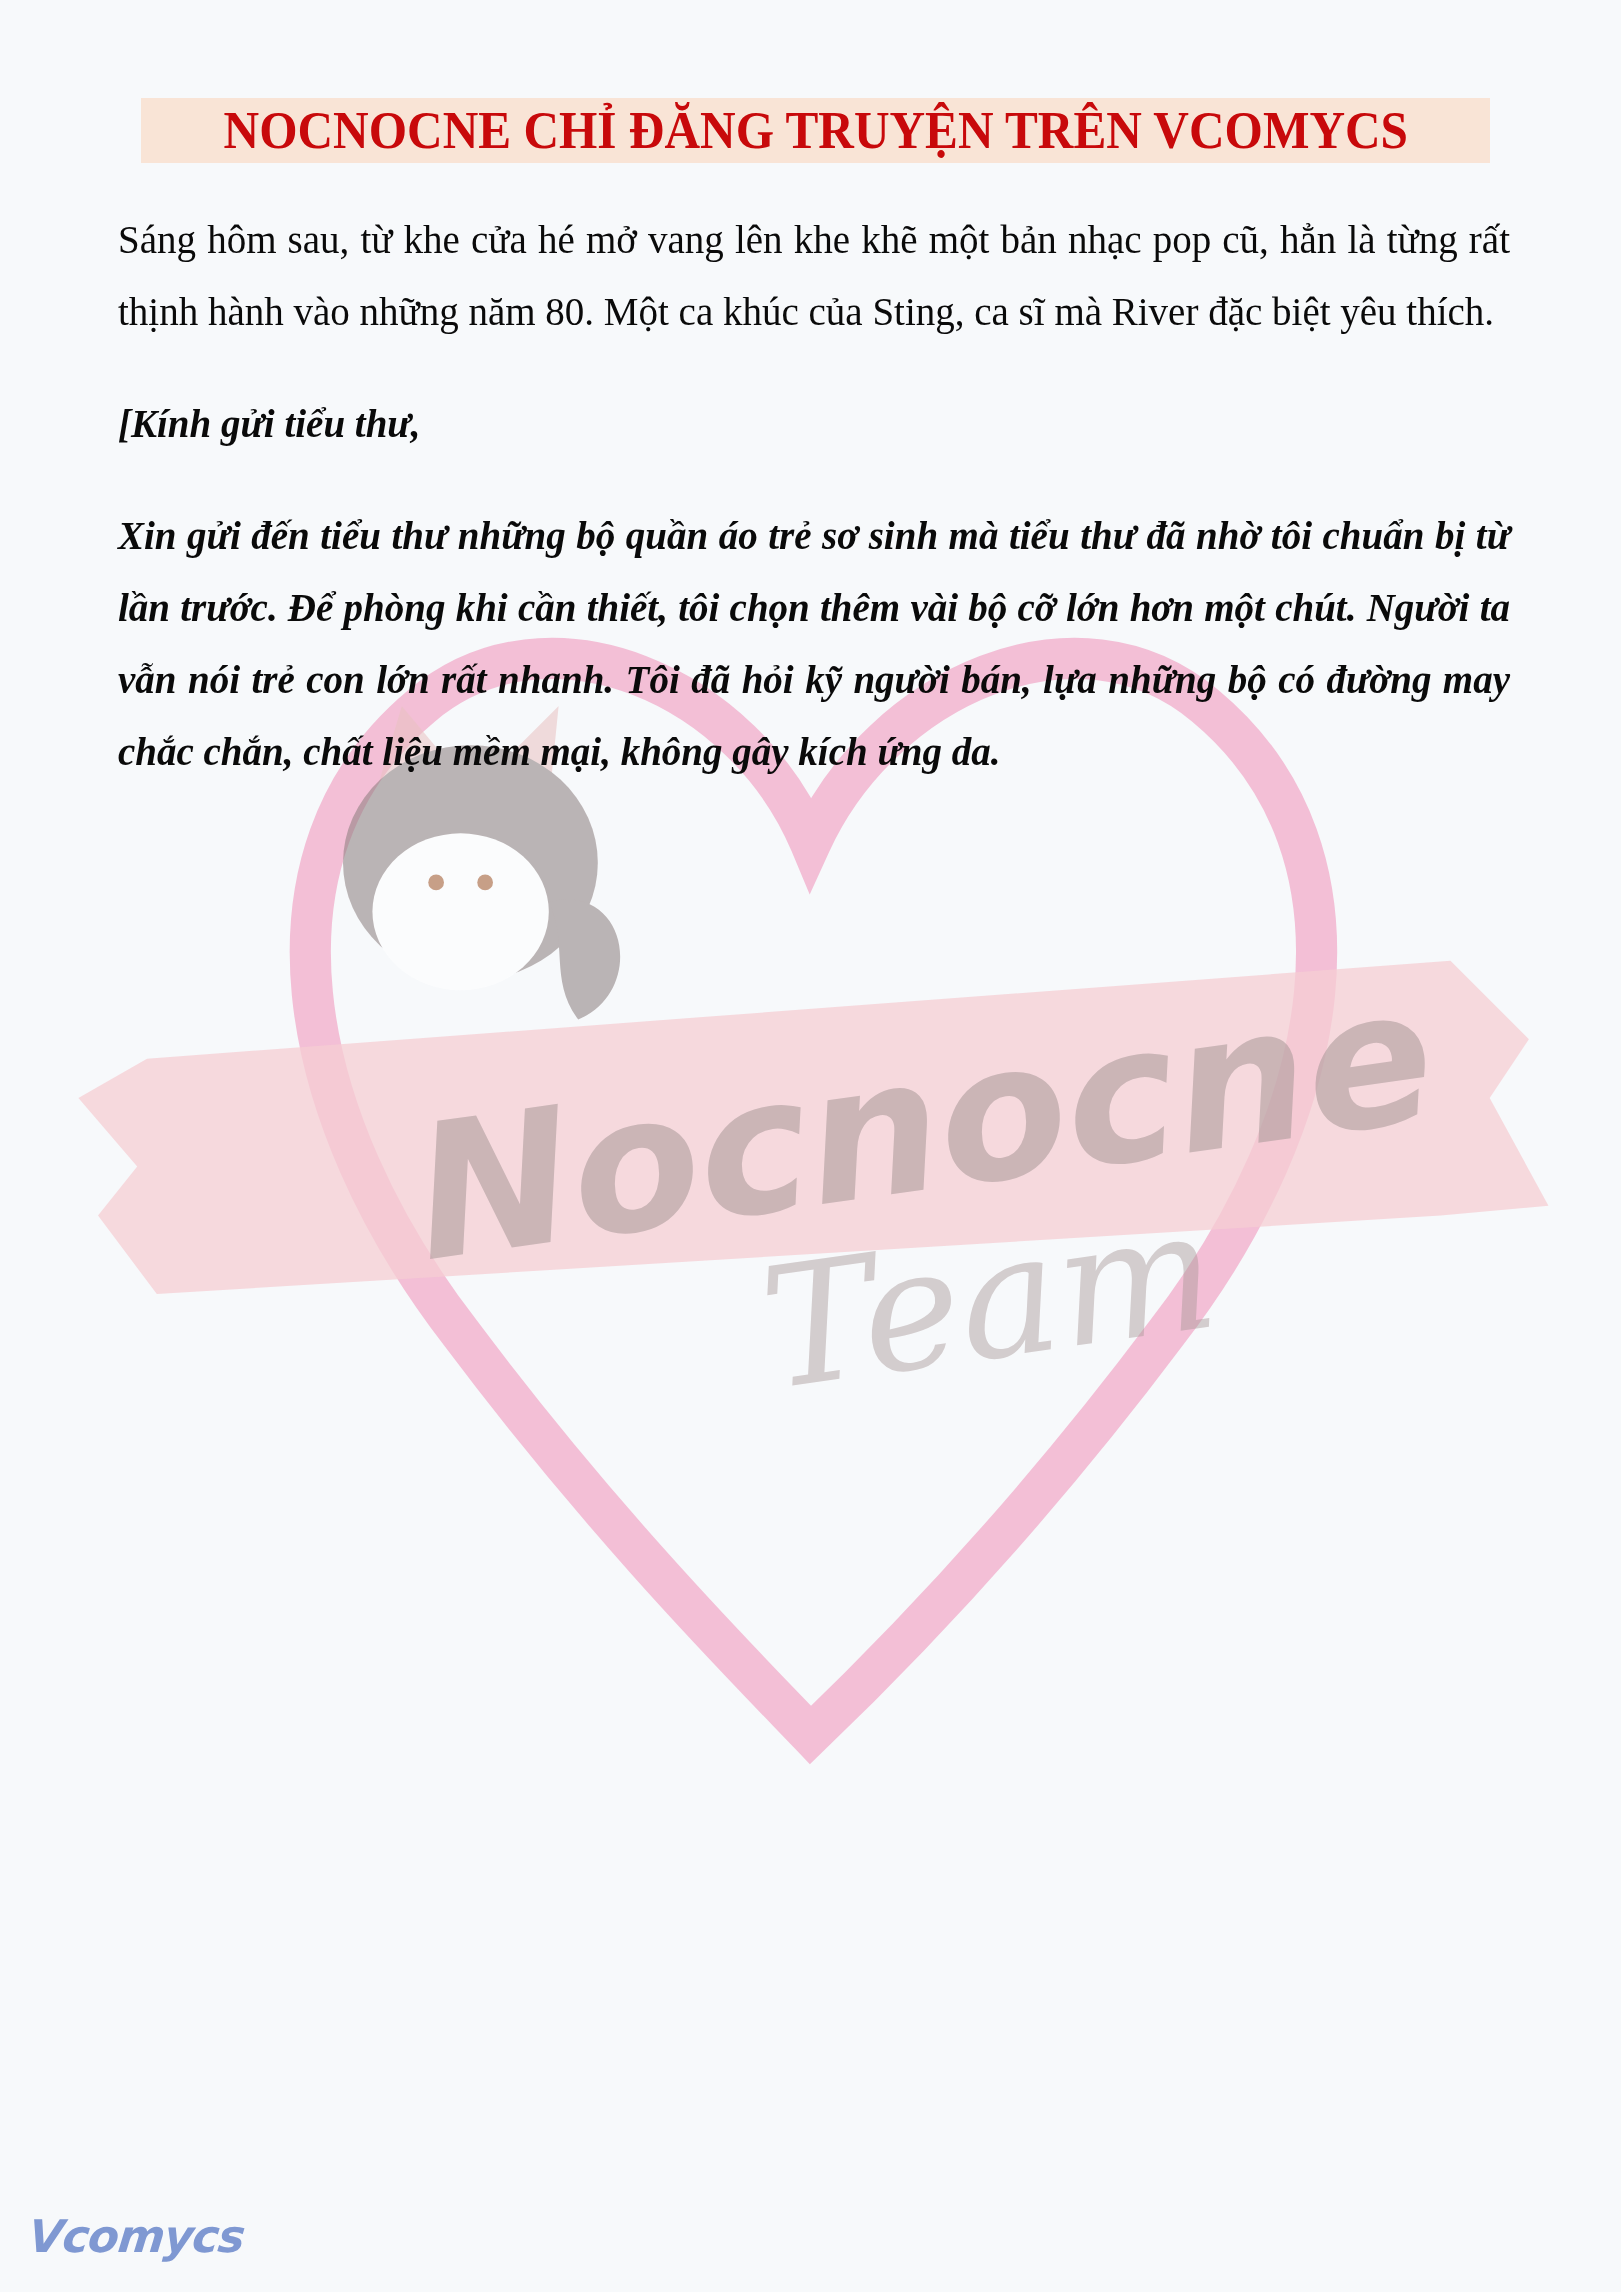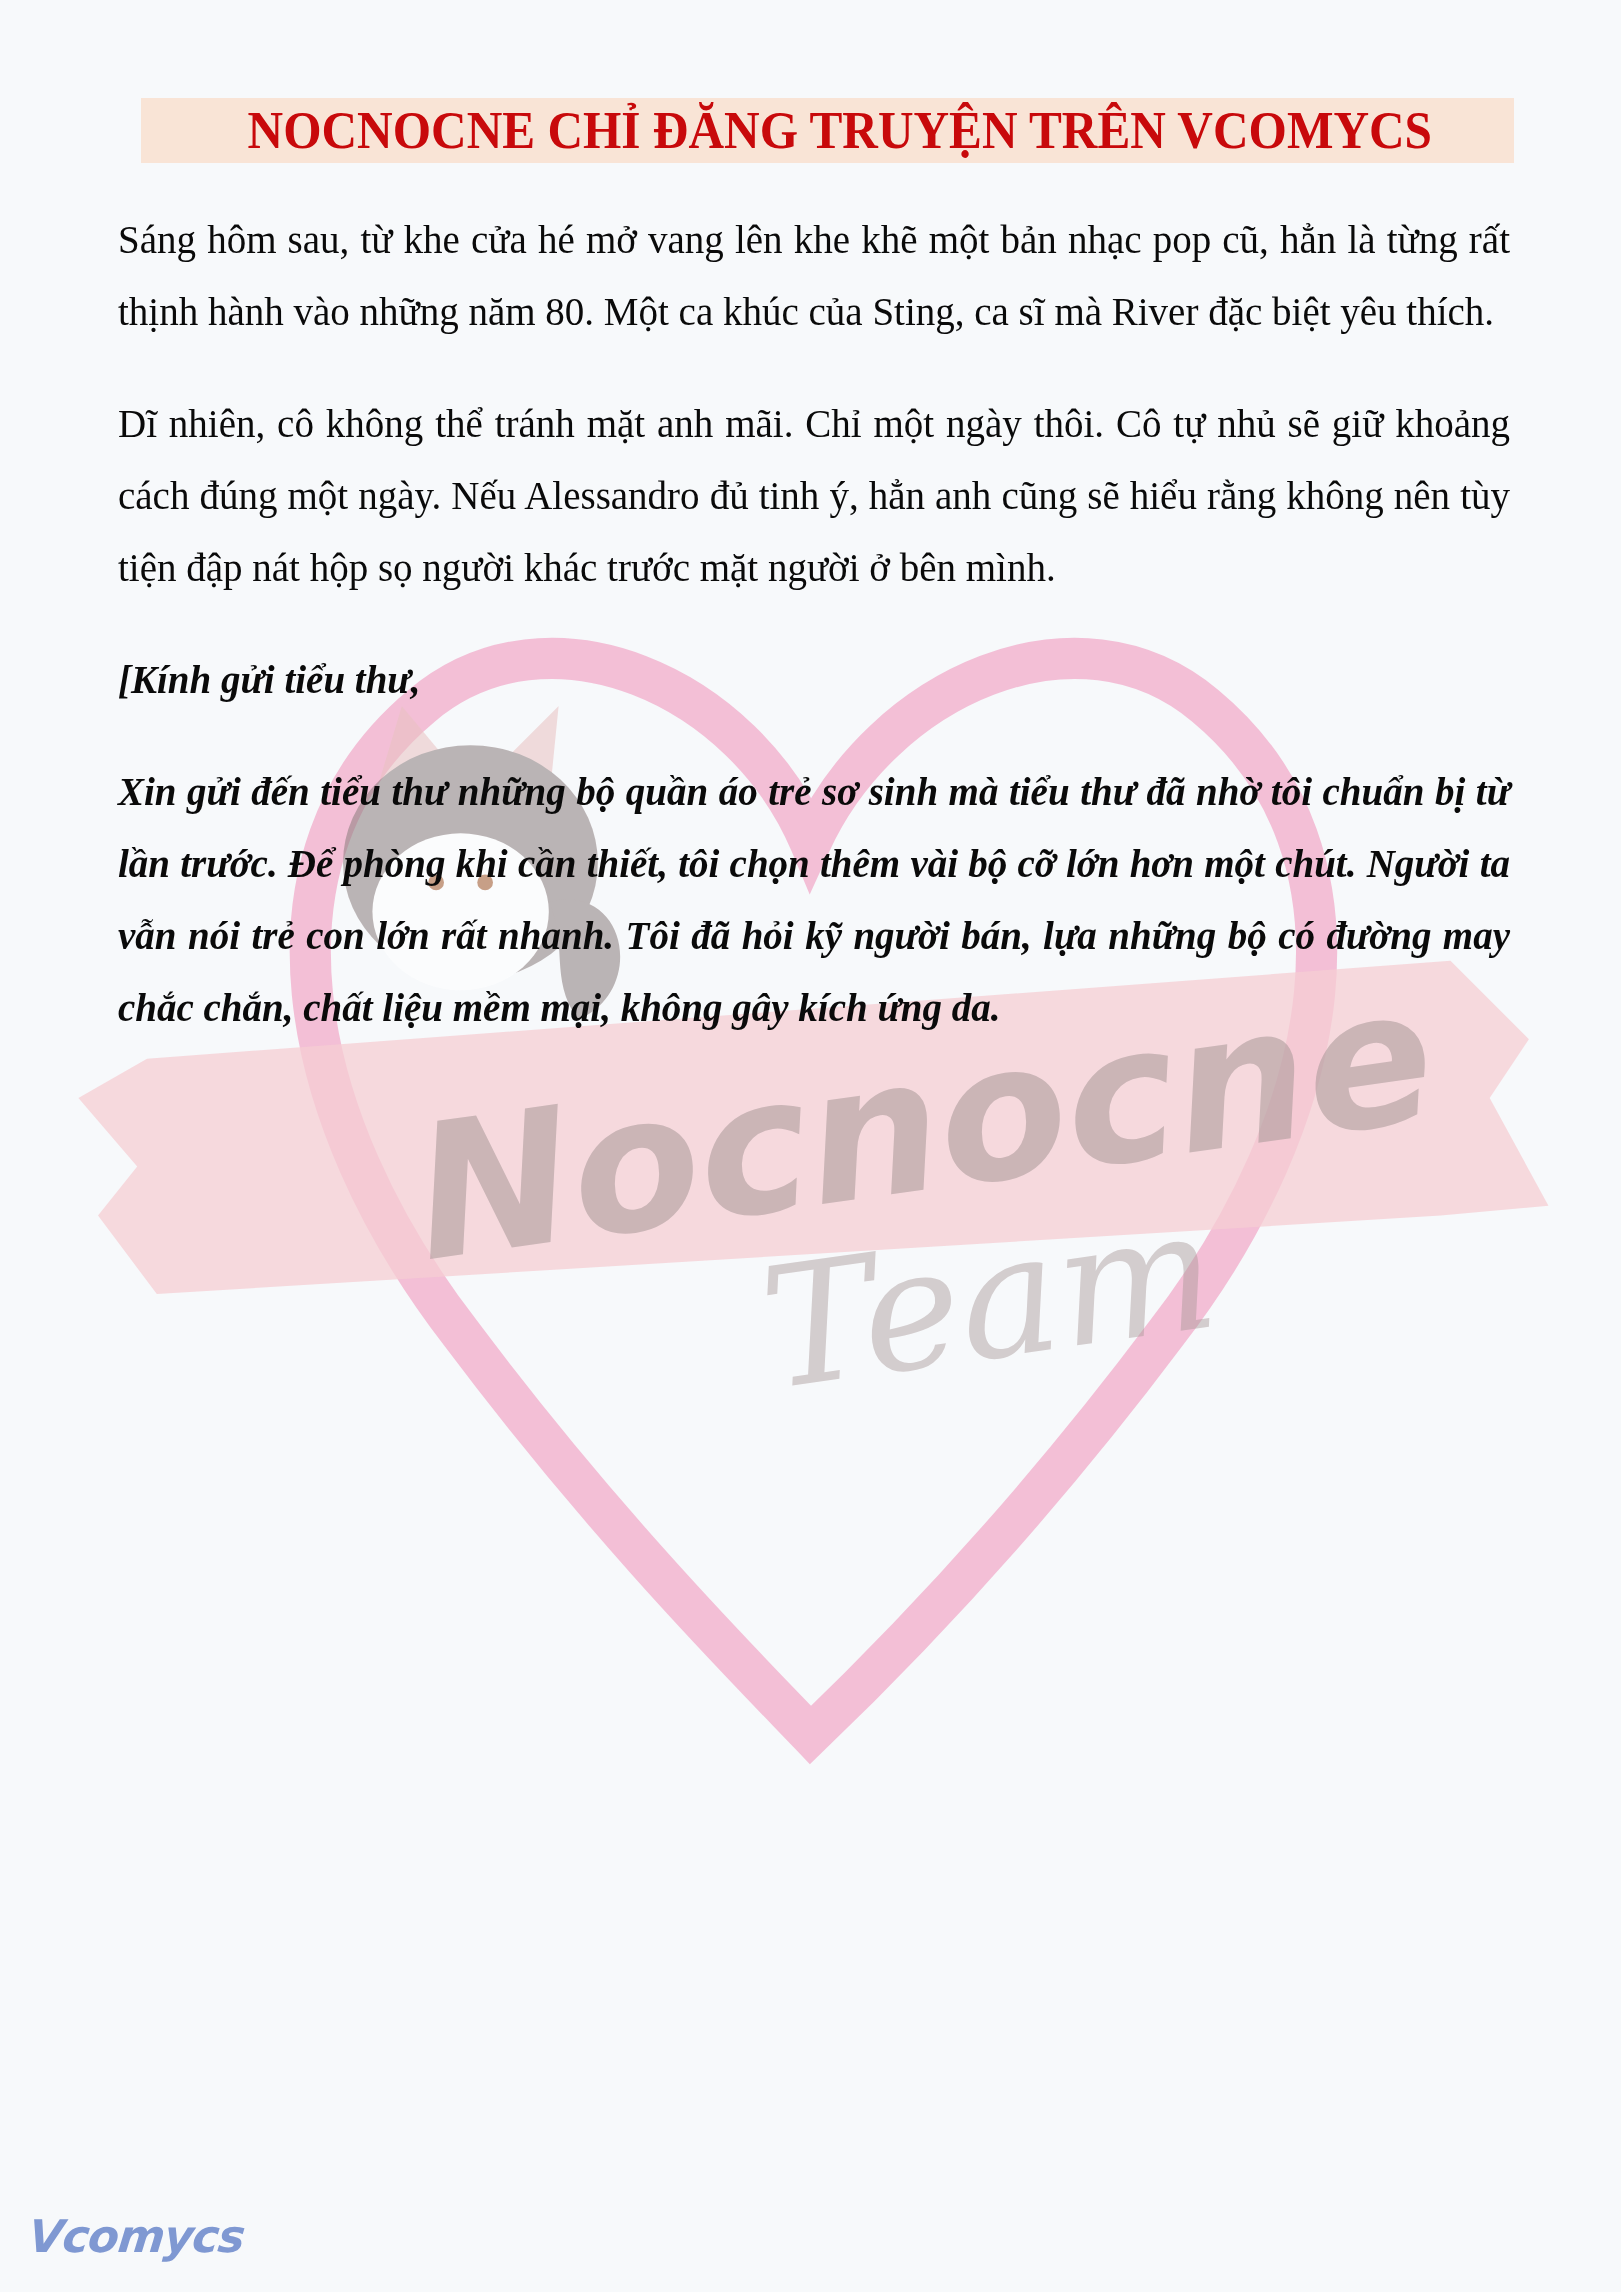--- a/index.html
+++ b/index.html
@@ -32,21 +32,20 @@
     .banner {
       position: absolute;
       top: 98px;
       left: 141px;
       width: 1349px;
       height: 65px;
       background: #f9e4d6;
       display: flex;
       align-items: center;
       justify-content: center;
-      padding-left: 24px;
     }
     .banner-text {
       font-family: "Liberation Serif", "DejaVu Serif", serif;
       font-weight: bold;
       font-size: 53px;
       color: #c8090b;
       letter-spacing: 0px;
       transform: scaleX(0.93);
       white-space: nowrap;
       line-height: 1;
@@ -108,21 +107,20 @@
   <text x="780" y="1400" font-family="'DejaVu Serif', serif" font-style="italic" font-size="170" fill="#a89898" opacity="0.45" transform="rotate(-8 900 1350)">Team</text>
 </svg>
 
 <div class="content">
   <div class="banner">
     <span class="banner-text">NOCNOCNE CHỈ ĐĂNG TRUYỆN TRÊN VCOMYCS</span>
   </div>
 
   <div class="body-text">
     <p class="para">Sáng hôm sau, từ khe cửa hé mở vang lên khe khẽ một bản nhạc pop cũ, hẳn là từng rất thịnh hành vào những năm 80. Một ca khúc của Sting, ca sĩ mà River đặc biệt yêu thích.</p>
-    <p class="para">Dĩ nhiên, cô không thể tránh mặt anh mãi. Chỉ một ngày thôi. Cô tự nhủ sẽ giữ khoảng cách đúng một ngày. Nếu Alessandro đủ tinh ý, hẳn anh cũng sẽ hiểu rằng không nên tùy tiện đập nát hộp sọ người khác trước mặt người ở bên mình.</p>
     <p class="para italic">[Kính gửi tiểu thư,</p>
     <p class="para italic">Xin gửi đến tiểu thư những bộ quần áo trẻ sơ sinh mà tiểu thư đã nhờ tôi chuẩn bị từ lần trước. Để phòng khi cần thiết, tôi chọn thêm vài bộ cỡ lớn hơn một chút. Người ta vẫn nói trẻ con lớn rất nhanh. Tôi đã hỏi kỹ người bán, lựa những bộ có đường may chắc chắn, chất liệu mềm mại, không gây kích ứng da.</p>
   </div>
 
   <div class="logo">
     <span class="logo-text">Vcomycs</span>
   </div>
 </div>
 
 

